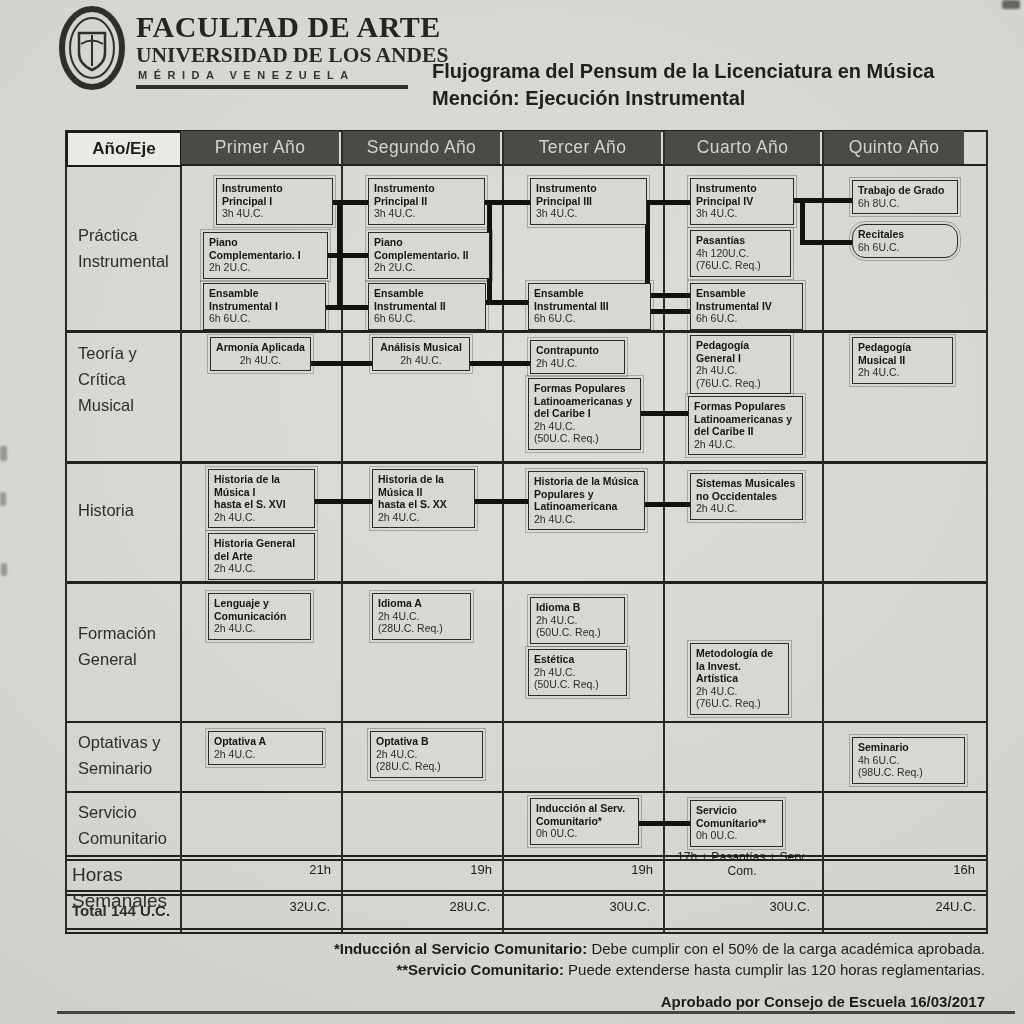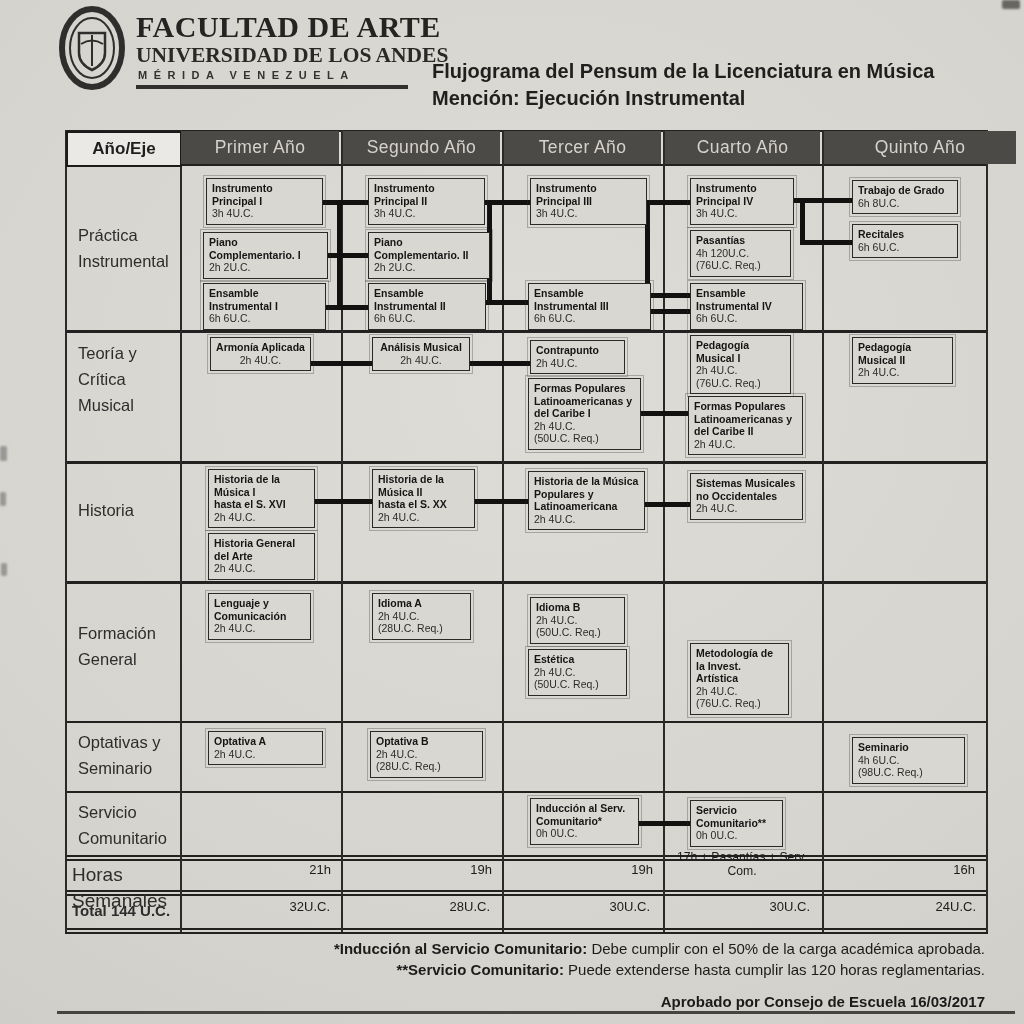--- a/index.html
+++ b/index.html
@@ -79,21 +79,21 @@
   <div class="gv" style="left:502px;"></div>
   <div class="gv" style="left:663px;"></div>
   <div class="gv" style="left:822px;"></div>
   <div class="gv" style="left:986px;"></div>
 
   <div class="corner">Año/Eje</div>
   <div class="ycell" style="left:181px;width:158px;">Primer Año</div>
   <div class="ycell" style="left:343px;width:157px;">Segundo Año</div>
   <div class="ycell" style="left:504px;width:157px;">Tercer Año</div>
   <div class="ycell" style="left:665px;width:155px;">Cuarto Año</div>
-  <div class="ycell" style="left:824px;width:192px;text-align:right;">Quinto Año</div>
+  <div class="ycell" style="left:824px;width:140px;text-align:right;">Quinto Año</div>
 
   <div class="eje" style="left:78px;top:222px;width:112px;">Práctica Instrumental</div>
   <div class="eje" style="left:78px;top:340px;width:80px;">Teoría y Crítica Musical</div>
   <div class="eje" style="left:78px;top:497px;width:100px;">Historia</div>
   <div class="eje" style="left:78px;top:620px;width:105px;">Formación General</div>
   <div class="eje" style="left:78px;top:729px;width:105px;">Optativas y Seminario</div>
   <div class="eje" style="left:78px;top:799px;width:110px;">Servicio Comunitario</div>
   <div class="eje" style="left:72px;top:862px;width:115px;font-size:19px;">Horas Semanales</div>
   <div class="eje" style="left:72px;top:898px;width:125px;font-size:15px;font-weight:bold;">Total 144 U.C.</div>
 
@@ -112,21 +112,21 @@
   <div class="hl" style="top:293px;left:645px;width:45px;"></div>
   <div class="hl" style="top:309px;left:639px;width:51px;"></div>
   <div class="hl" style="top:361px;left:299px;width:73px;"></div>
   <div class="hl" style="top:361px;left:458px;width:72px;"></div>
   <div class="hl" style="top:411px;left:629px;width:59px;"></div>
   <div class="hl" style="top:499px;left:303px;width:69px;"></div>
   <div class="hl" style="top:499px;left:463px;width:65px;"></div>
   <div class="hl" style="top:502px;left:633px;width:57px;"></div>
   <div class="hl" style="top:821px;left:627px;width:63px;"></div>
 
-  <div class="box" style="left:206px;top:178px;width:105px;">
+  <div class="box" style="left:216px;top:178px;width:105px;">
     <div class="bt">Instrumento Principal I</div>
     <div class="bd">3h 4U.C.</div>
   </div>
   <div class="box" style="left:203px;top:232px;width:113px;">
     <div class="bt">Piano Complementario. I</div>
     <div class="bd">2h 2U.C.</div>
   </div>
   <div class="box" style="left:203px;top:283px;width:111px;">
     <div class="bt">Ensamble Instrumental I</div>
     <div class="bd">6h 6U.C.</div>
@@ -161,21 +161,21 @@
     <div class="bd">(76U.C. Req.)</div>
   </div>
   <div class="box" style="left:690px;top:283px;width:101px;">
     <div class="bt">Ensamble Instrumental IV</div>
     <div class="bd">6h 6U.C.</div>
   </div>
   <div class="box" style="left:852px;top:180px;width:94px;">
     <div class="bt">Trabajo de Grado</div>
     <div class="bd">6h 8U.C.</div>
   </div>
-  <div class="box" style="left:852px;top:224px;width:94px;">
+  <div class="box" style="left:852px;top:224px;width:94px;border-radius:13px;">
     <div class="bt">Recitales</div>
     <div class="bd">6h 6U.C.</div>
   </div>
 
   <div class="box ctr" style="left:210px;top:337px;width:89px;">
     <div class="bt">Armonía Aplicada</div>
     <div class="bd">2h 4U.C.</div>
   </div>
   <div class="box ctr" style="left:372px;top:337px;width:86px;">
     <div class="bt">Análisis Musical</div>
@@ -184,21 +184,21 @@
   <div class="box" style="left:530px;top:340px;width:83px;">
     <div class="bt">Contrapunto</div>
     <div class="bd">2h 4U.C.</div>
   </div>
   <div class="box" style="left:528px;top:378px;width:101px;">
     <div class="bt">Formas Populares Latinoamericanas y del Caribe I</div>
     <div class="bd">2h 4U.C.</div>
     <div class="bd">(50U.C. Req.)</div>
   </div>
   <div class="box" style="left:690px;top:335px;width:89px;">
-    <div class="bt">Pedagogía Musical I</div>
+    <div class="bt">Pedagogía General I</div>
     <div class="bd">2h 4U.C.</div>
     <div class="bd">(76U.C. Req.)</div>
   </div>
   <div class="box" style="left:688px;top:396px;width:103px;">
     <div class="bt">Formas Populares Latinoamericanas y del Caribe II</div>
     <div class="bd">2h 4U.C.</div>
   </div>
   <div class="box" style="left:852px;top:337px;width:89px;">
     <div class="bt">Pedagogía Musical II</div>
     <div class="bd">2h 4U.C.</div>

